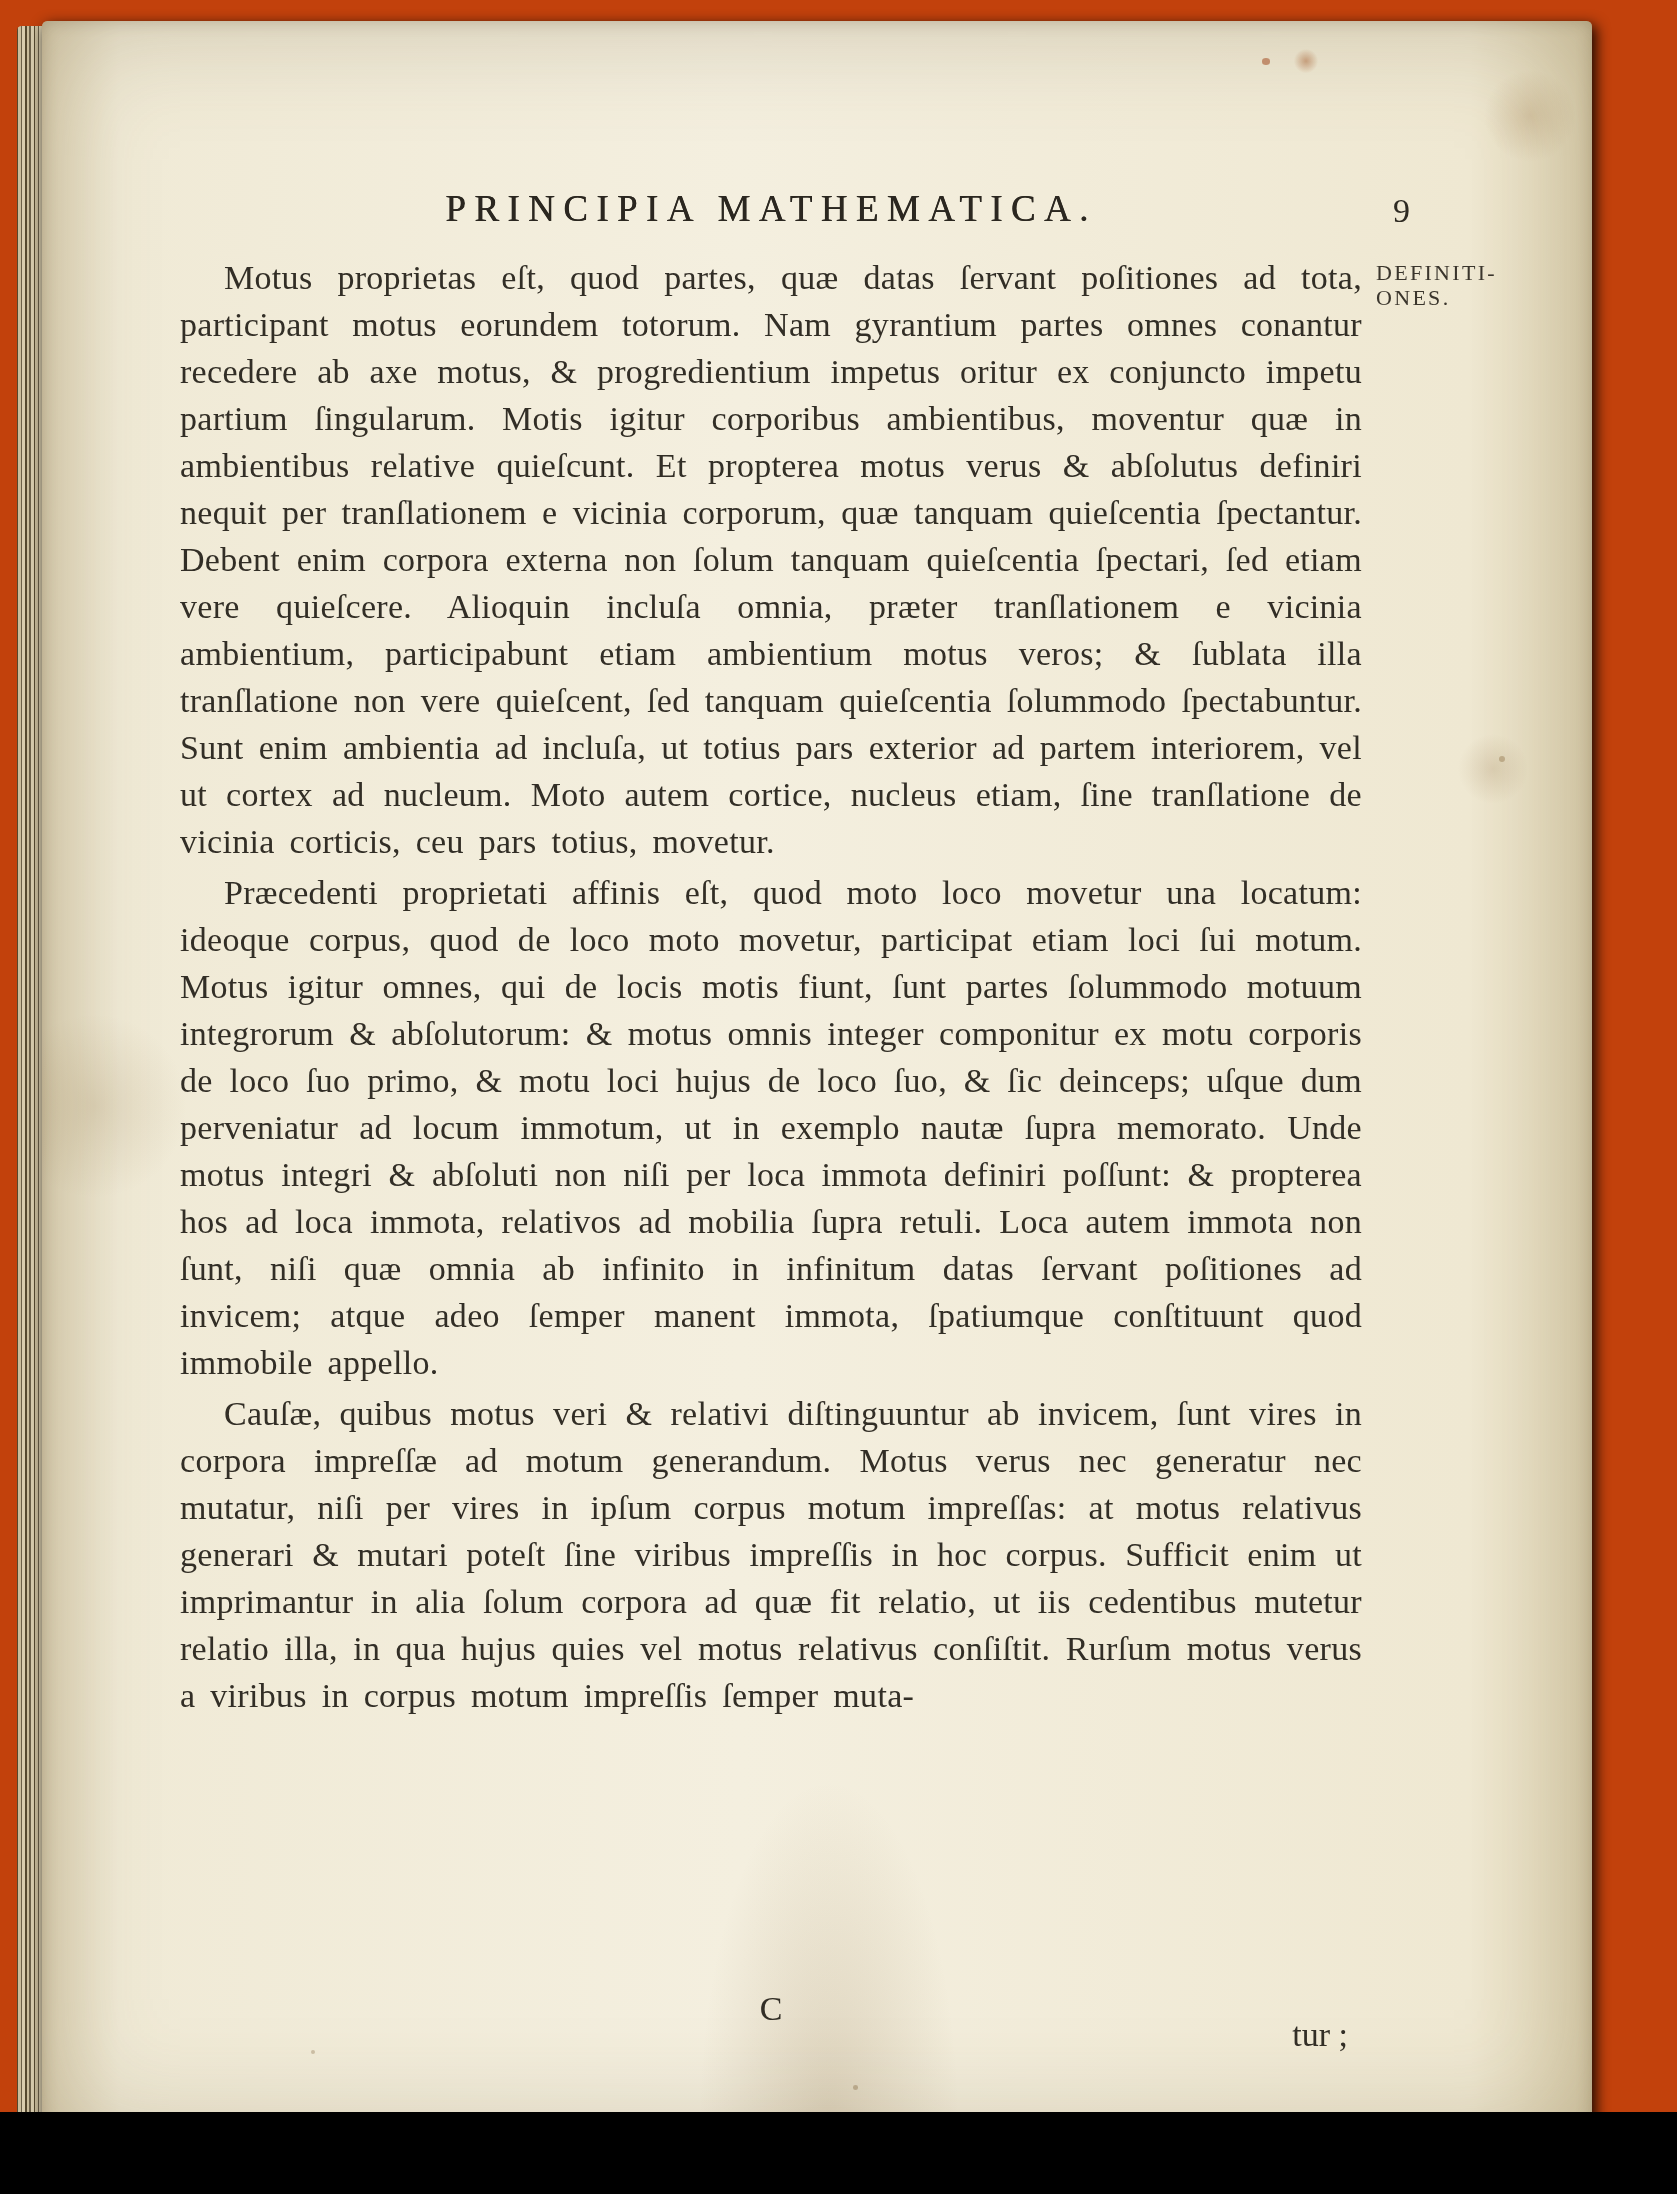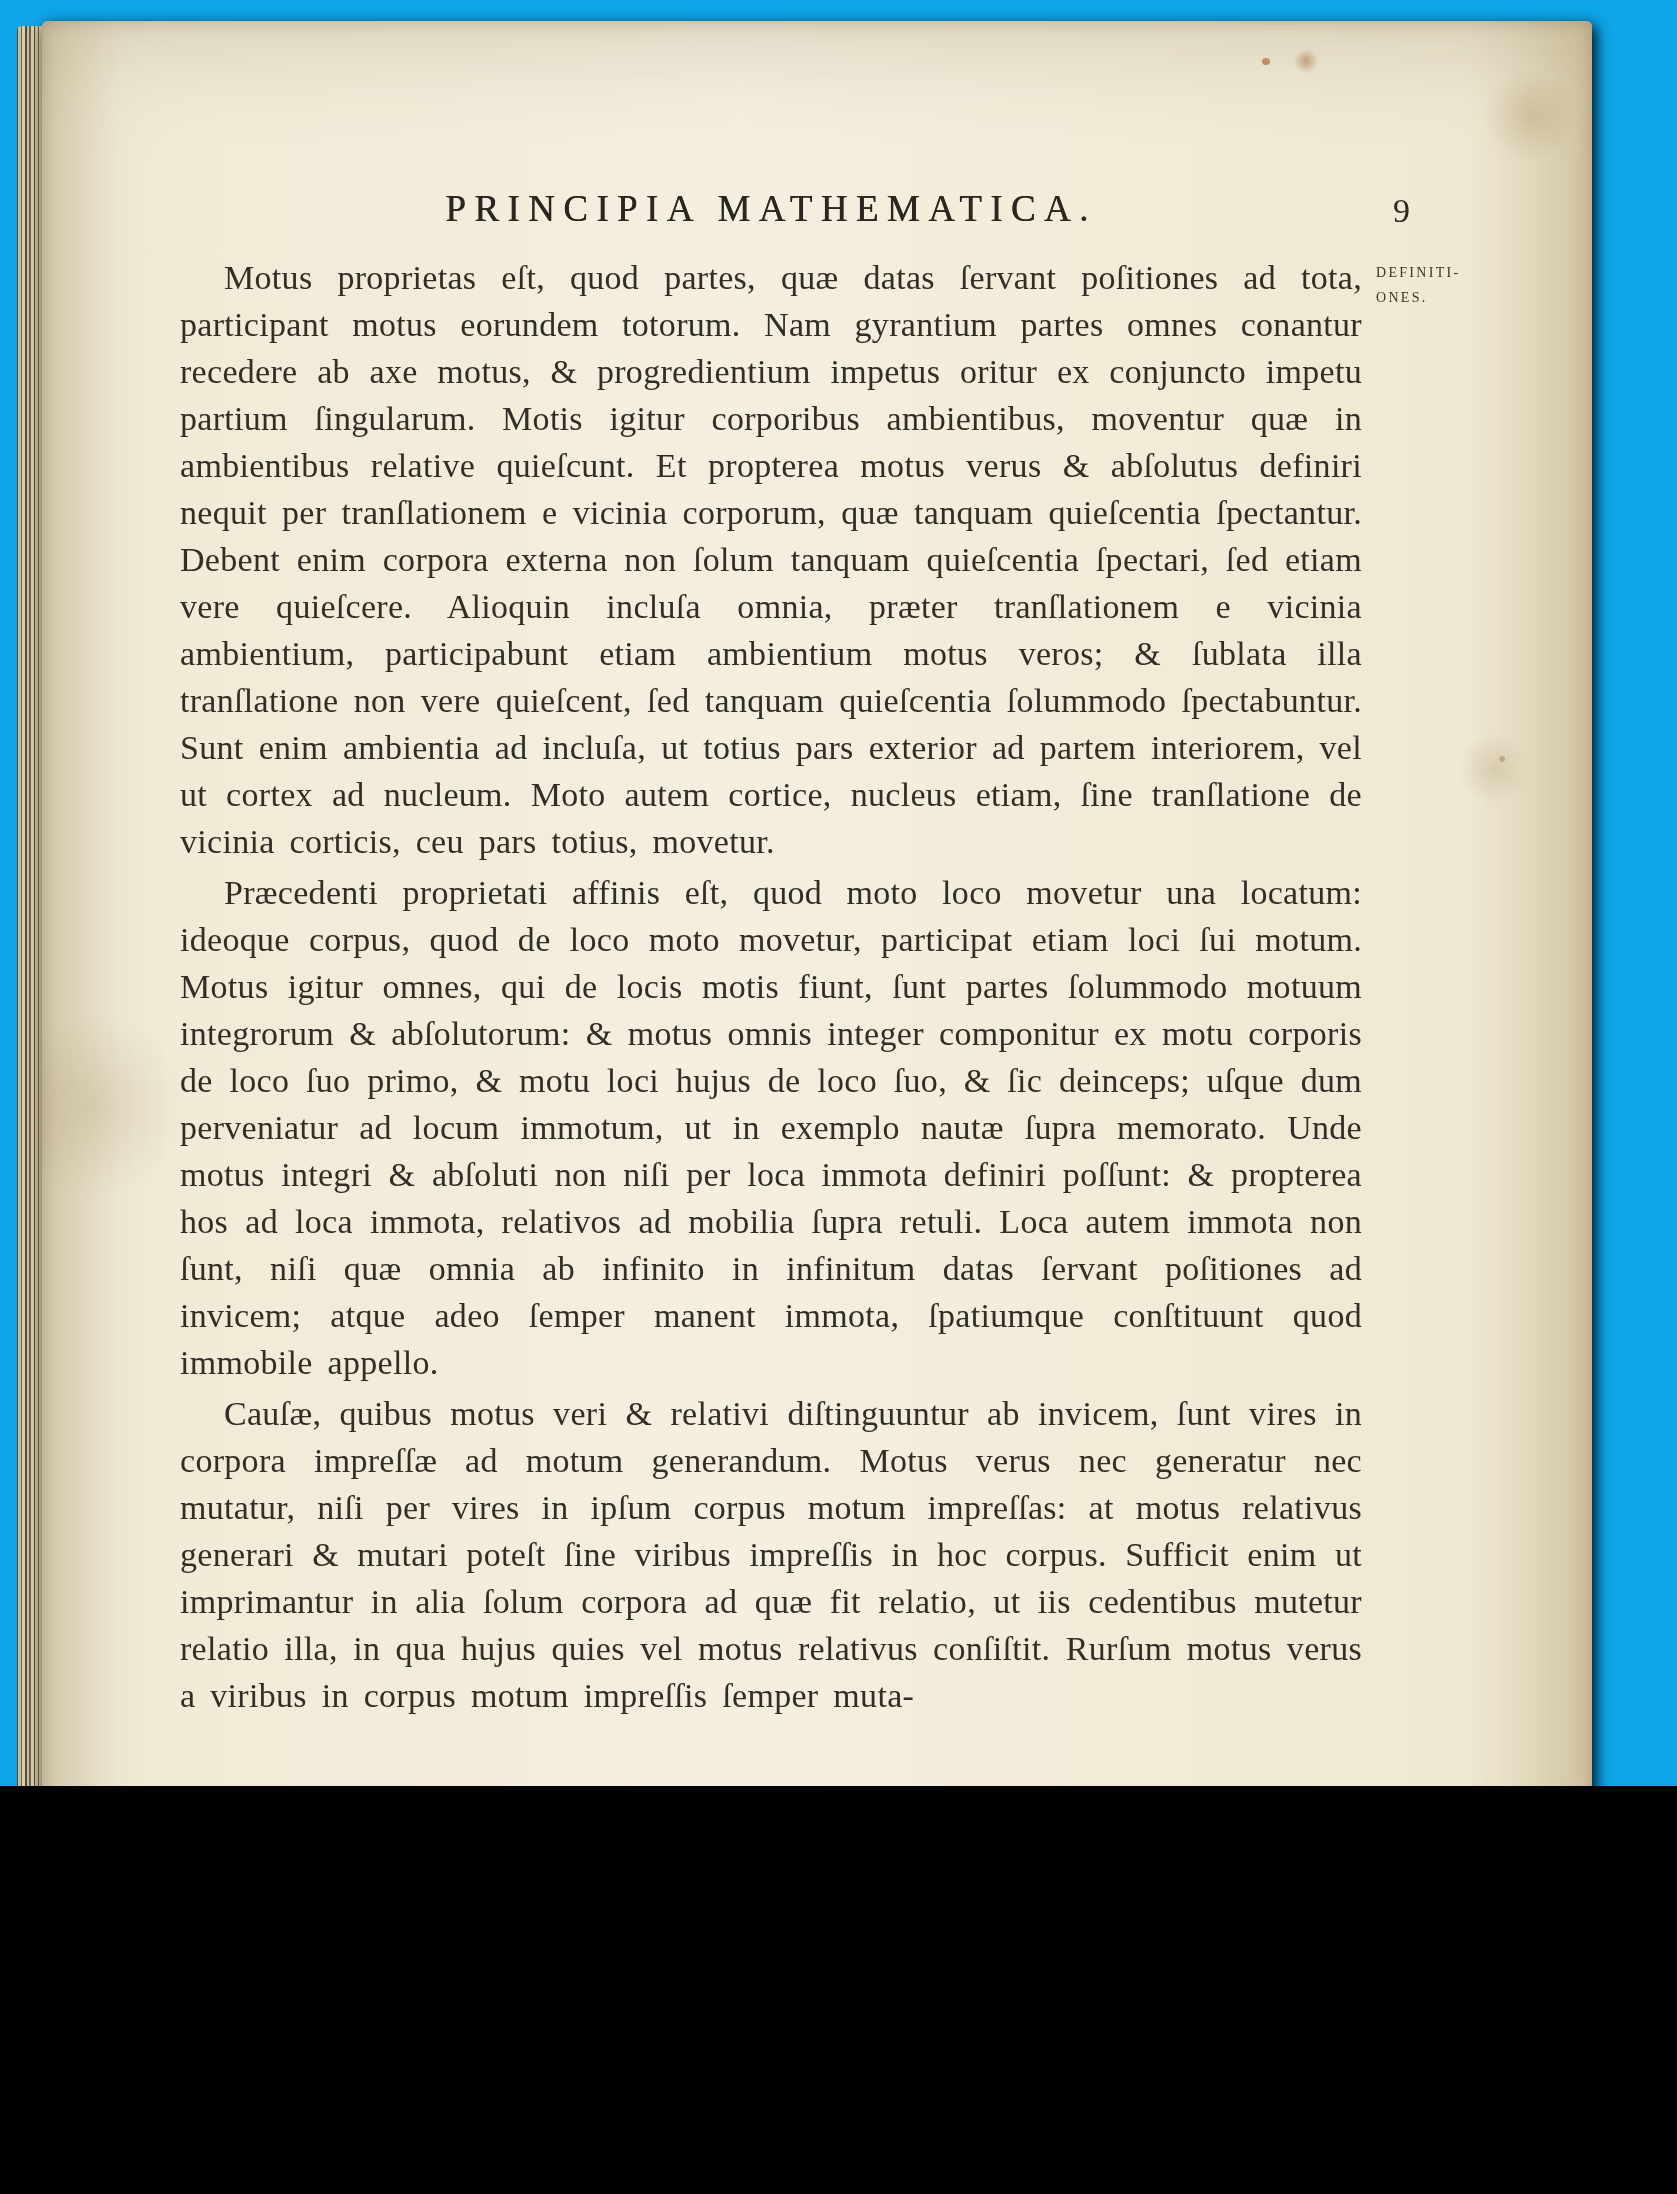--- a/index.html
+++ b/index.html
@@ -3,22 +3,22 @@
 <meta charset="utf-8">
 <style>
   html, body {
     margin: 0;
     padding: 0;
     background: #000;
   }
   .scan {
     position: relative;
     width: 1677px;
-    height: 1786px;
-    background: #0ea5e9;
+    height: 2112px;
+    background: #c2410c;
     overflow: hidden;
     font-family: "Liberation Serif", "DejaVu Serif", serif;
   }
   
   .fore-edge {
     position: absolute;
     left: 17px;
     top: 26px;
     width: 26px;
     height: 2102px;
@@ -72,21 +72,21 @@
     top: 4.6px;
     font-size: 34px;
     letter-spacing: 0;
     color: #2e2a22;
   }
   .margin-note {
     position: absolute;
     left: 1334px;
     top: 240px;
     width: 211px;
-    font-size: 14px;
+    font-size: 22px;
     line-height: 24.4px;
     letter-spacing: 2.3px;
     color: #3a352c;
   }
   .margin-note .mn-line {
     display: block;
   }
   .body-text {
     position: absolute;
     left: 134px;

